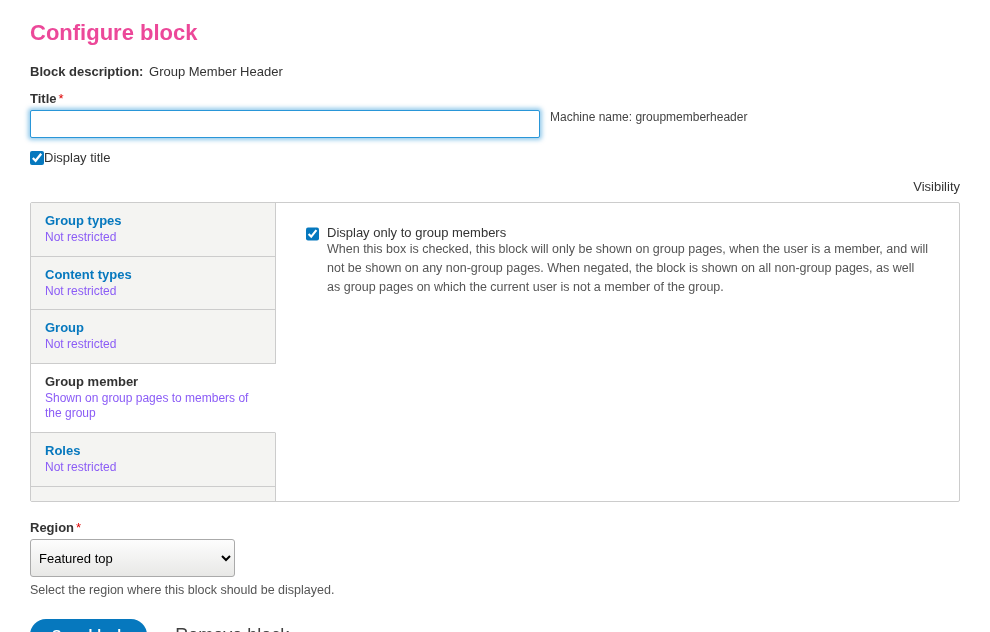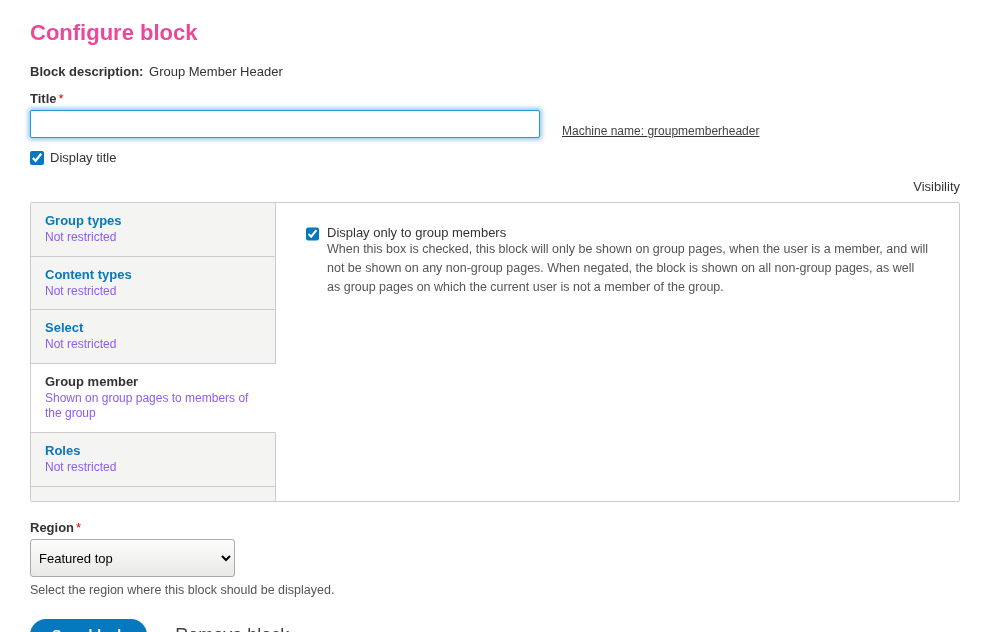--- a/index.html
+++ b/index.html
@@ -15,33 +15,33 @@
   font-weight: bold;
   margin-bottom: 18px;
   color: #ec4899;
 }
 .form-item { margin-bottom: 12px; }
 .block-desc-label { font-weight: bold; display: inline; }
 .block-desc-value { display: inline; margin-left: 2px; }
 .label-row { margin-bottom: 4px; }
 .label-row label { font-weight: bold; font-size: 13px; }
 .required { color: #d00; margin-left: 2px; }
-.title-row { display: flex; align-items: flex-end; gap: 22px; text-decoration: underline; }
+.title-row { display: flex; align-items: flex-start; gap: 10px; }
 input.title-input {
   width: 510px;
   height: 28px;
   padding: 4px 6px;
   font-size: 13px;
   border: 1px solid #2996d8;
   border-radius: 2px;
   outline: none;
   box-shadow: 0 0 4px 2px rgba(41,150,216,0.5);
 }
 .machine-name { font-size: 12px; color: #444; }
-.checkbox-row { display: flex; align-items: center; gap: 6px; margin-top: 10px; margin-bottom: 14px; }
+.checkbox-row { display: flex; align-items: center; margin-top: 10px; margin-bottom: 14px; }
 .checkbox-row input[type=checkbox] { accent-color: #0678be; width: 14px; height: 14px; }
 .section-label { font-weight: normal; margin-bottom: 8px; text-align: right; }
 
 .vtabs-wrapper {
   display: flex;
   border: 1px solid #ccc;
   border-radius: 2px;
   width: 930px;
   min-height: 300px;
 }
@@ -143,21 +143,21 @@
   <ul class="vtabs-list">
     <li>
       <div class="vtab-title">Group types</div>
       <div class="vtab-summary">Not restricted</div>
     </li>
     <li>
       <div class="vtab-title">Content types</div>
       <div class="vtab-summary">Not restricted</div>
     </li>
     <li>
-      <div class="vtab-title">Select</div>
+      <div class="vtab-title">Group</div>
       <div class="vtab-summary">Not restricted</div>
     </li>
     <li class="selected">
       <div class="vtab-title">Group member</div>
       <div class="vtab-summary">Shown on group pages to members of the group</div>
     </li>
     <li>
       <div class="vtab-title">Roles</div>
       <div class="vtab-summary">Not restricted</div>
     </li>

